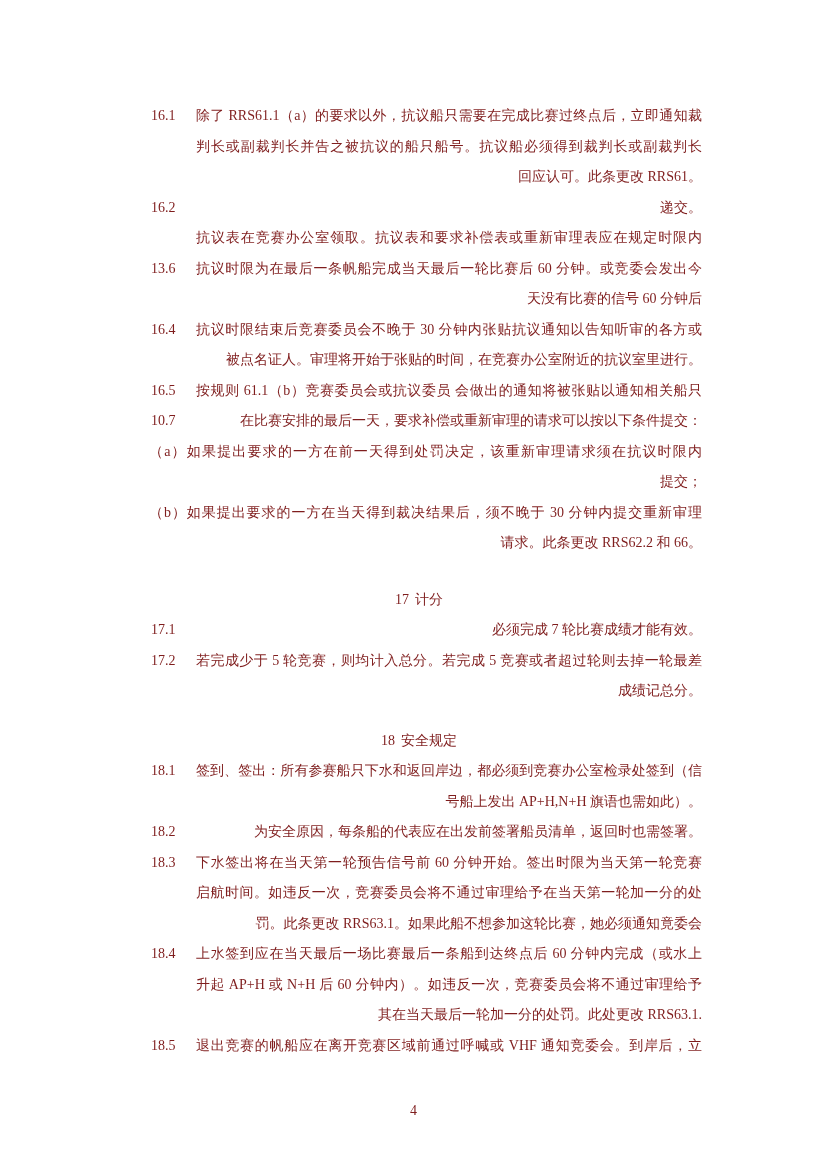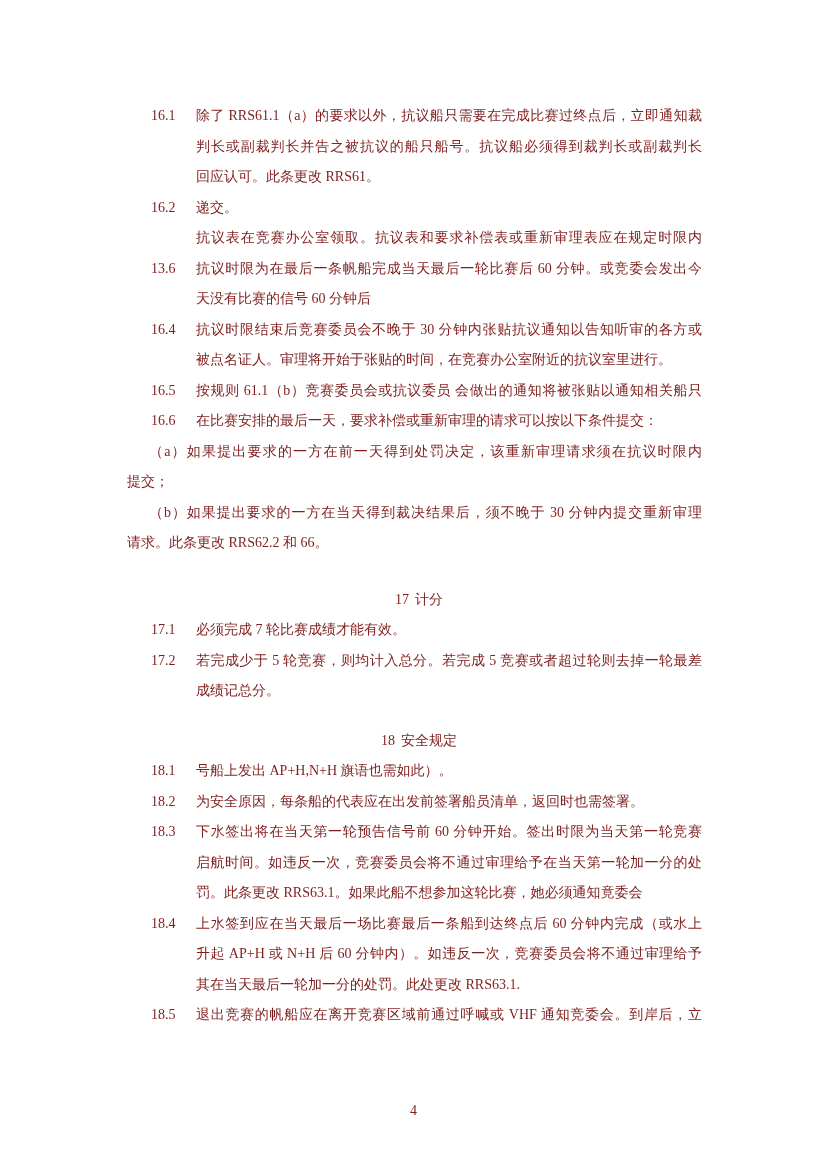--- a/index.html
+++ b/index.html
@@ -17,21 +17,21 @@
   .content {
     position: absolute;
     left: 127px;
     top: 101px;
     width: 575px;
   }
   .ln {
     height: 30.5px;
     line-height: 30.5px;
     white-space: nowrap;
-    text-align: left;
+    text-align: right;
   }
   .ln.fill {
     white-space: normal;
     text-align: justify;
     text-align-last: justify;
     overflow: hidden;
     height: 30.5px;
   }
   .clause { position: relative; padding-left: 69px; }
   .clause > .num {
@@ -83,21 +83,21 @@
       <div class="clause">
         <span class="num">16.4</span>
         <div class="ln fill">抗议时限结束后竞赛委员会不晚于 30 分钟内张贴抗议通知以告知听审的各方或</div>
         <div class="ln">被点名证人。审理将开始于张贴的时间，在竞赛办公室附近的抗议室里进行。</div>
       </div>
       <div class="clause">
         <span class="num">16.5</span>
         <div class="ln fill">按规则 61.1（b）竞赛委员会或抗议委员 会做出的通知将被张贴以通知相关船只</div>
       </div>
       <div class="clause">
-        <span class="num">16.6</span>
+        <span class="num">10.7</span>
         <div class="ln">在比赛安排的最后一天，要求补偿或重新审理的请求可以按以下条件提交：</div>
       </div>
       <div class="lettered">
         <div class="ln fill ind">（a）如果提出要求的一方在前一天得到处罚决定，该重新审理请求须在抗议时限内</div>
         <div class="ln">提交；</div>
       </div>
       <div class="lettered">
         <div class="ln fill ind">（b）如果提出要求的一方在当天得到裁决结果后，须不晚于 30 分钟内提交重新审理</div>
         <div class="ln">请求。此条更改 RRS62.2 和 66。</div>
       </div>
@@ -107,20 +107,21 @@
         <div class="ln">必须完成 7 轮比赛成绩才能有效。</div>
       </div>
       <div class="clause">
         <span class="num">17.2</span>
         <div class="ln fill">若完成少于 5 轮竞赛，则均计入总分。若完成 5 竞赛或者超过轮则去掉一轮最差</div>
         <div class="ln">成绩记总分。</div>
       </div>
       <div class="sec gap18"><span class="num">18</span><span>安全规定</span></div>
       <div class="clause">
         <span class="num">18.1</span>
+        <div class="ln fill">签到、签出：所有参赛船只下水和返回岸边，都必须到竞赛办公室检录处签到（信</div>
         <div class="ln">号船上发出 AP+H,N+H 旗语也需如此）。</div>
       </div>
       <div class="clause">
         <span class="num">18.2</span>
         <div class="ln">为安全原因，每条船的代表应在出发前签署船员清单，返回时也需签署。</div>
       </div>
       <div class="clause">
         <span class="num">18.3</span>
         <div class="ln fill">下水签出将在当天第一轮预告信号前 60 分钟开始。签出时限为当天第一轮竞赛</div>
         <div class="ln fill">启航时间。如违反一次，竞赛委员会将不通过审理给予在当天第一轮加一分的处</div>

